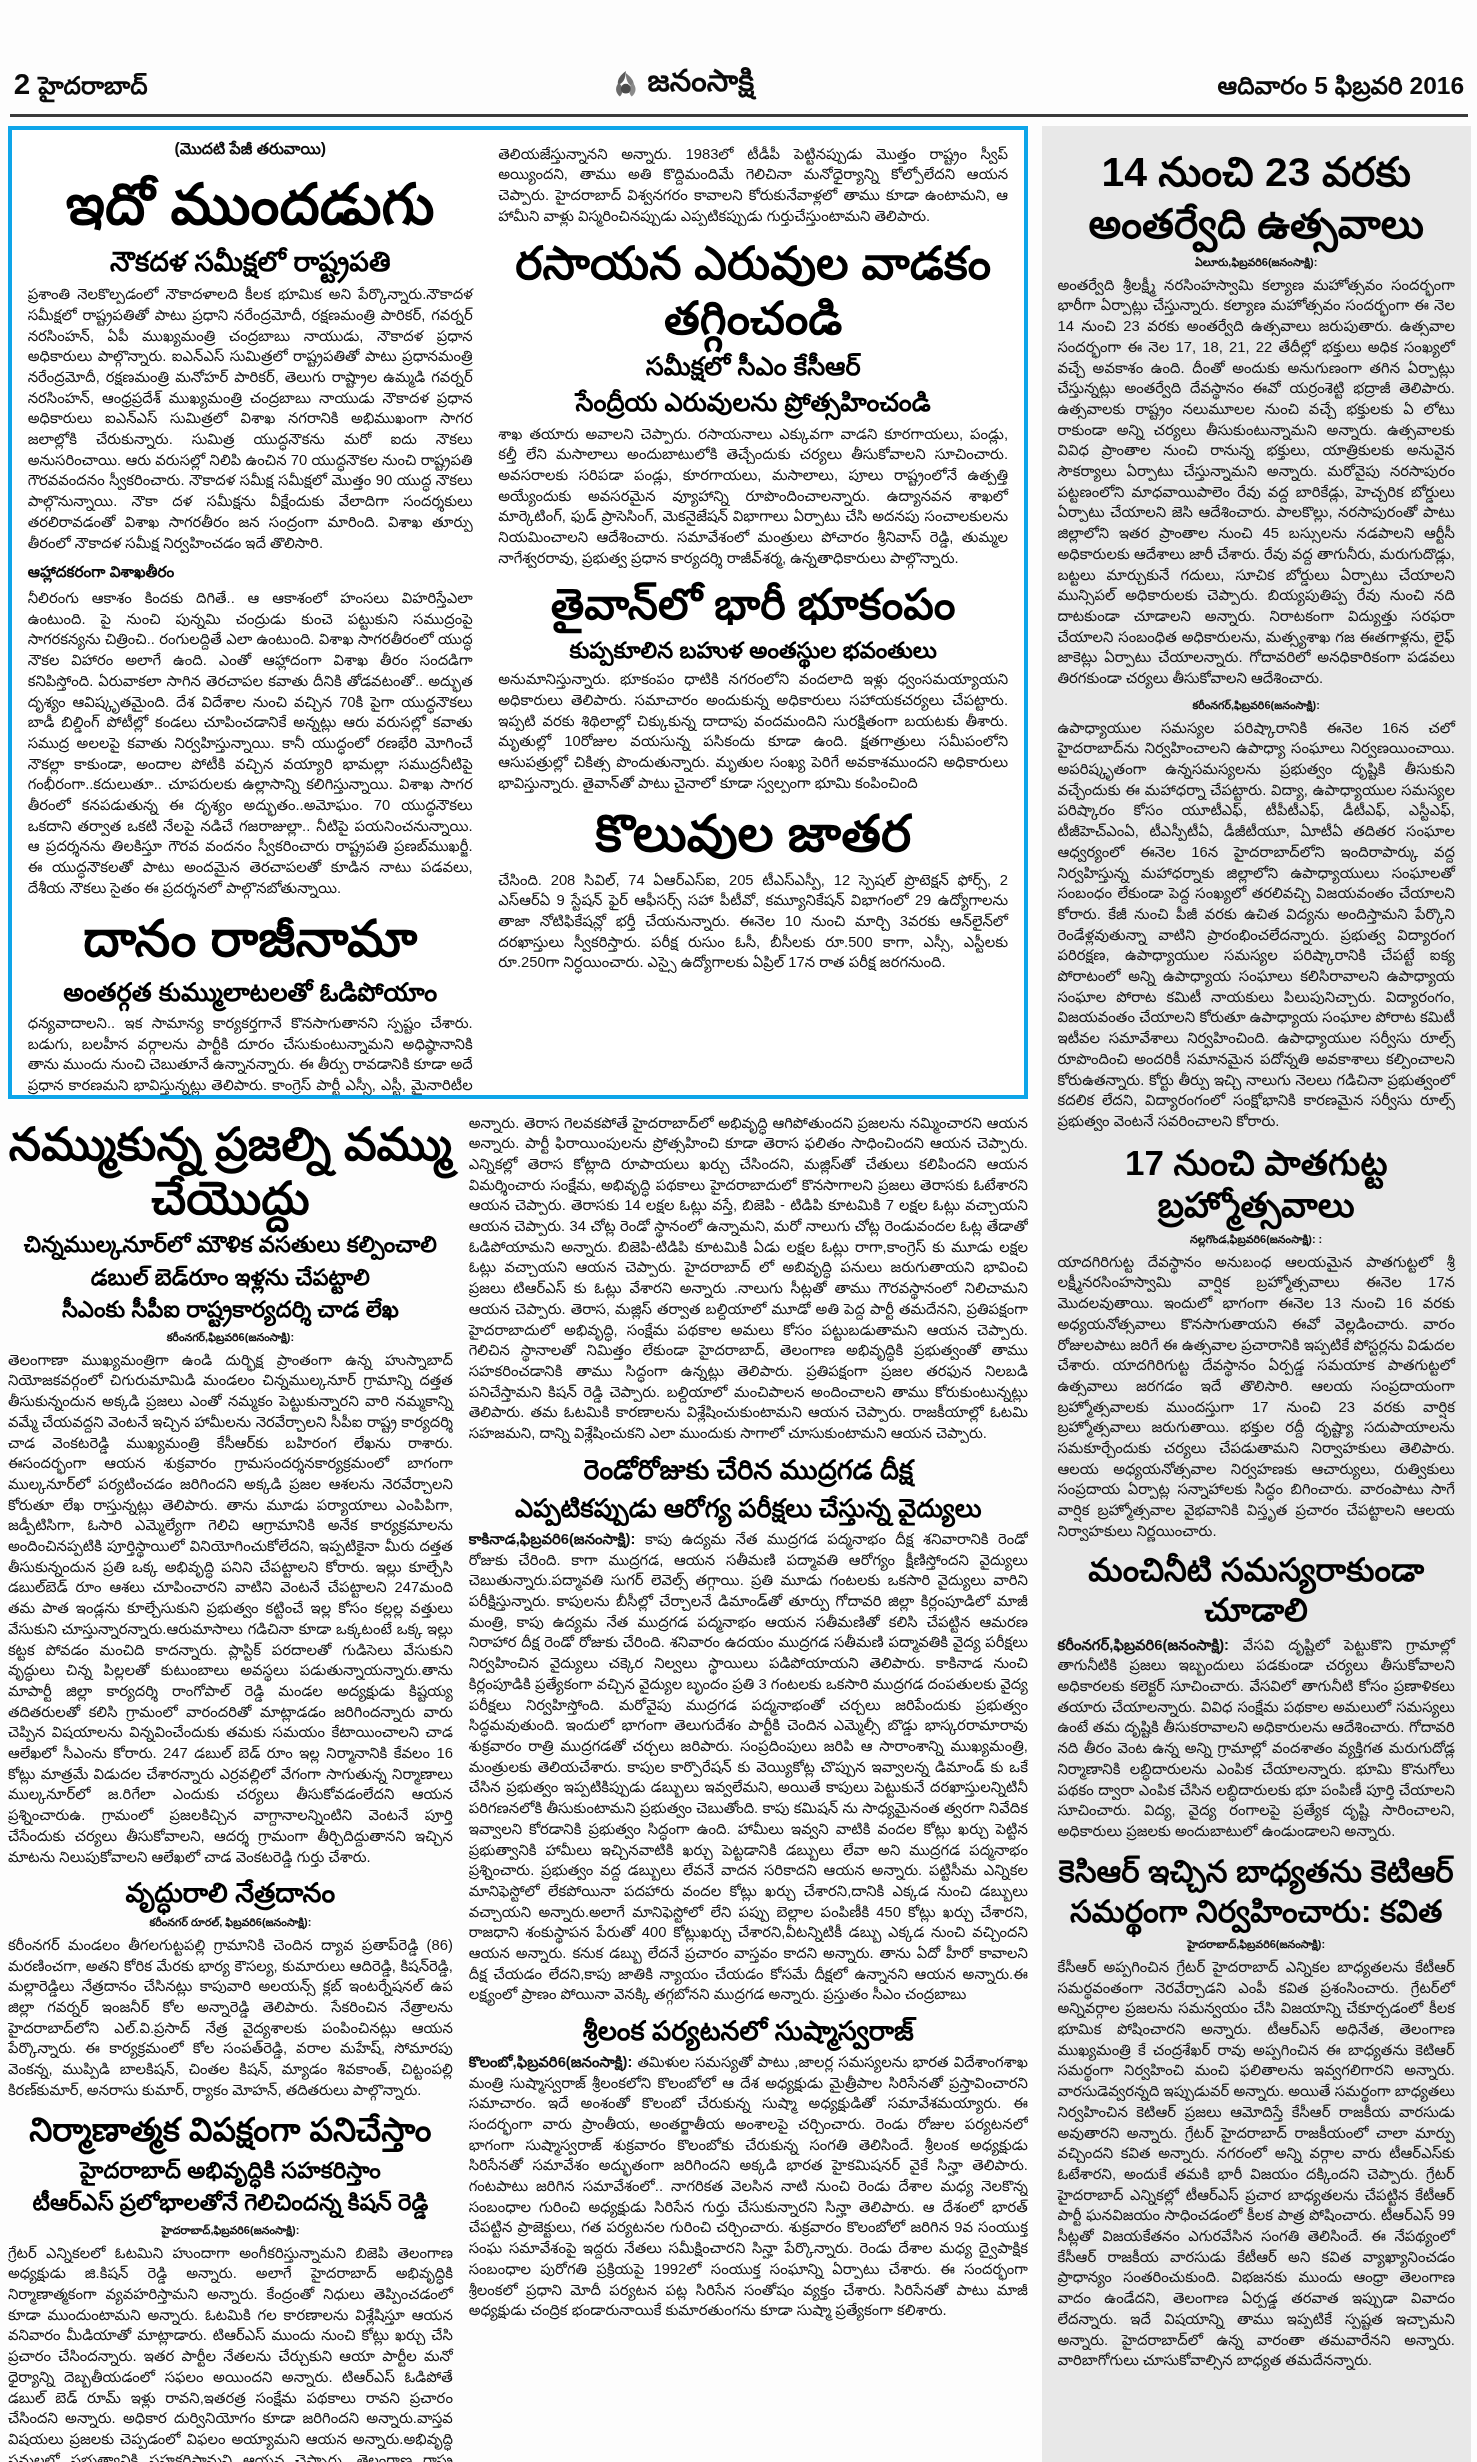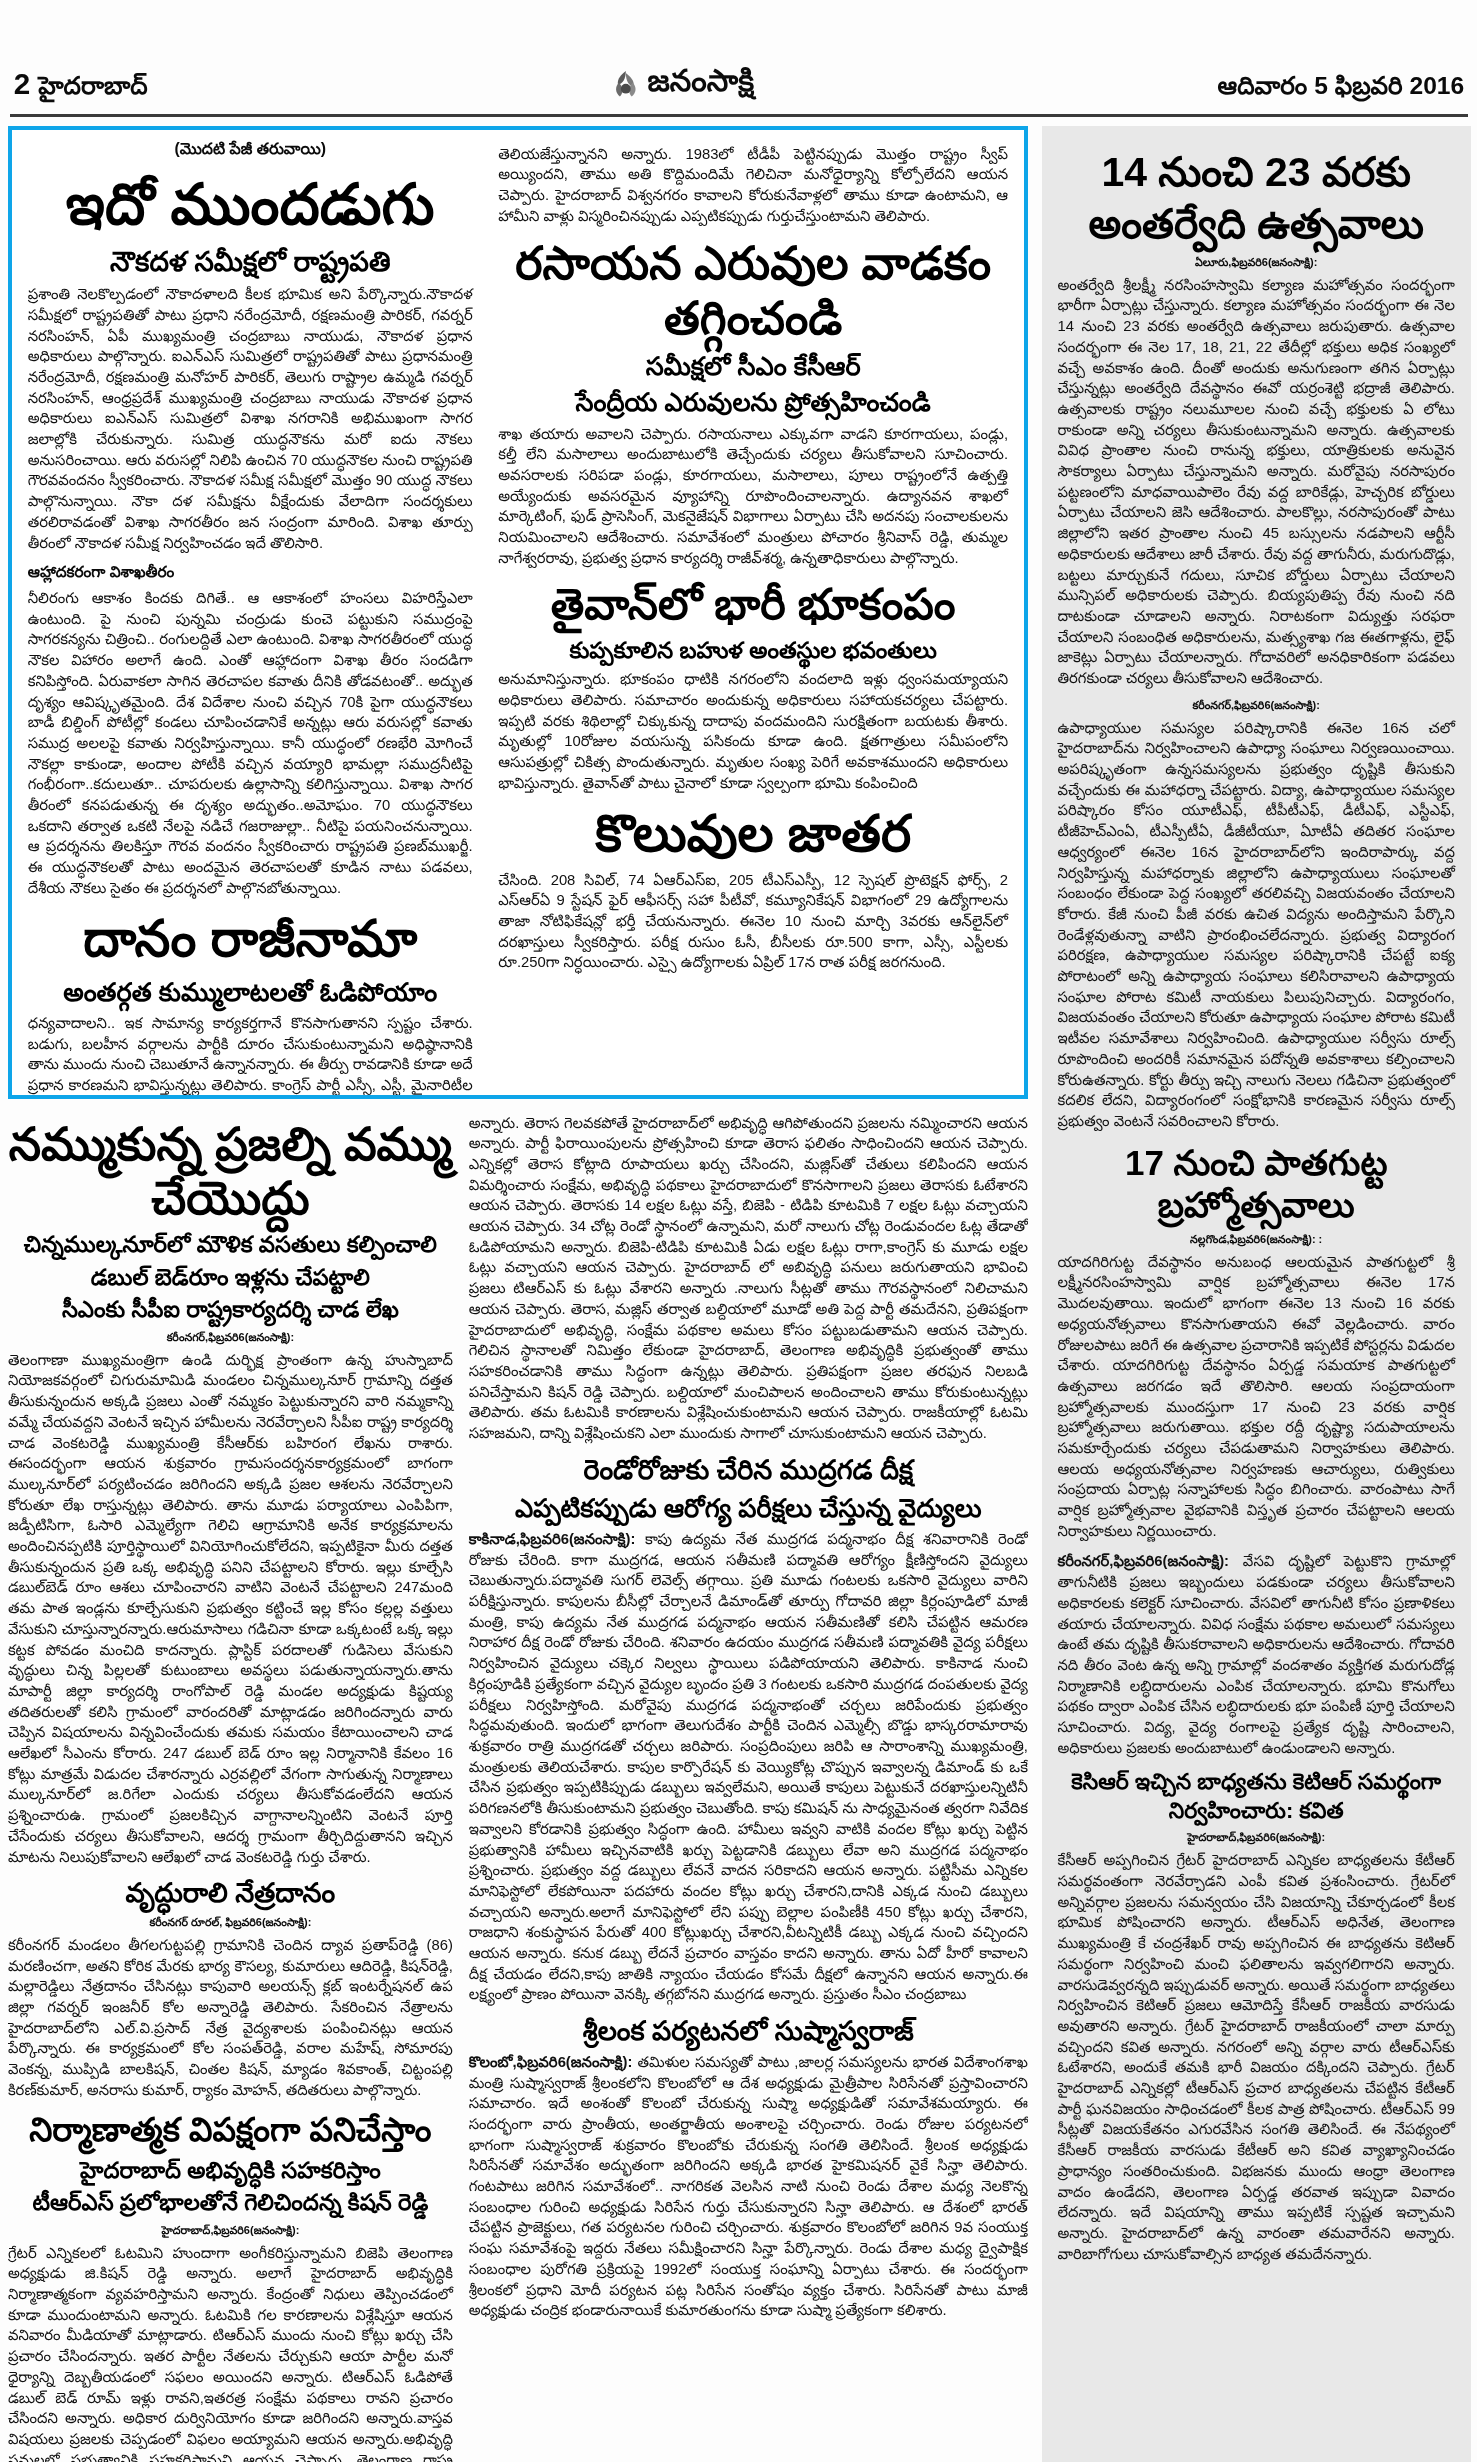--- a/index.html
+++ b/index.html
@@ -46,21 +46,21 @@
   .s30 { font-size:27.6px; }
   .s27 { font-size:25.6px; }
   .s24 { font-size:22.7px; }
   .dl { text-align:center; font-weight:bold; font-size:11px; margin:5.9px 0 3.9px; }
   .dli { font-weight:bold; }
   
   .r1 { font-size:41px; line-height:1.25; }
   .r2 { font-size:28.6px; }
   .r3 { font-size:35px; }
   .r4 { font-size:32.5px; }
-  .r5 { font-size:22px; line-height:1.3;text-align:center; }
+  .r5 { font-size:31px; line-height:1.3;text-align:center; }
   .leaf { width:29.6px; height:31.5px; flex:none; }
 </style>
 </head>
 <body>
 
 <div class="page">
 
   <header class="hdr">
     <div class="hdr-left">
       <span class="pgnum">2</span>
@@ -157,20 +157,21 @@
         <p class="body">ఉపాధ్యాయుల సమస్యల పరిష్కారానికి ఈనెల 16న చలో హైదరాబాద్‌ను నిర్వహించాలని ఉపాధ్యా సంఘాలు నిర్వణయించాయి. అపరిష్కృతంగా ఉన్నసమస్యలను ప్రభుత్వం దృష్టికి తీసుకుని వచ్చేందుకు ఈ మహాధర్నా చేపట్టారు. విద్యా, ఉపాధ్యాయుల సమస్యల పరిష్కారం కోసం యూటీఎఫ్, టీపీటీఎఫ్, డీటీఎఫ్, ఎస్టీఎఫ్, టీజీహెచ్ఎంఏ, టీఎస్పీటీఏ, డీజీటీయూ, ఏూటీఏ తదితర సంఘాల ఆధ్వర్యంలో ఈనెల 16న హైదరాబాద్‌లోని ఇందిరాపార్కు వద్ద నిర్వహిస్తున్న మహాధర్నాకు జిల్లాలోని ఉపాధ్యాయులు సంఘాలతో సంబంధం లేకుండా పెద్ద సంఖ్యలో తరలివచ్చి విజయవంతం చేయాలని కోరారు. కేజీ నుంచి పీజీ వరకు ఉచిత విద్యను అందిస్తామని పేర్కొని రెండేళ్లవుతున్నా వాటిని ప్రారంభించలేదన్నారు. ప్రభుత్వ విద్యారంగ పరిరక్షణ, ఉపాధ్యాయుల సమస్యల పరిష్కారానికి చేపట్టే ఐక్య పోరాటంలో అన్ని ఉపాధ్యాయ సంఘాలు కలిసిరావాలని ఉపాధ్యాయ సంఘాల పోరాట కమిటీ నాయకులు పిలుపునిచ్చారు. విద్యారంగం, విజయవంతం చేయాలని కోరుతూ ఉపాధ్యాయ సంఘాల పోరాట కమిటీ ఇటీవల సమావేశాలు నిర్వహించింది. ఉపాధ్యాయుల సర్వీసు రూల్స్ రూపొందించి అందరికీ సమానమైన పదోన్నతి అవకాశాలు కల్పించాలని కోరుఉతన్నారు. కోర్టు తీర్పు ఇచ్చి నాలుగు నెలలు గడిచినా ప్రభుత్వంలో కదలిక లేదని, విద్యారంగంలో సంక్షోభానికి కారణమైన సర్వీసు రూల్స్ ప్రభుత్వం వెంటనే సవరించాలని కోరారు.</p>
       </article>
 
       <article>
         <h1 class="hl r3">17 నుంచి పాతగుట్ట బ్రహ్మోత్సవాలు</h1>
         <div class="dl">నల్లగొండ,ఫిబ్రవరి6(జనంసాక్షి): :</div>
         <p class="body">యాదగిరిగుట్ట దేవస్థానం అనుబంధ ఆలయమైన పాతగుట్టలో శ్రీ లక్ష్మీనరసింహస్వామి వార్షిక బ్రహ్మోత్సవాలు ఈనెల 17న మొదలవుతాయి. ఇందులో భాగంగా ఈనెల 13 నుంచి 16 వరకు అధ్యయనోత్సవాలు కొనసాగుతాయని ఈవో వెల్లడించారు. వారం రోజులపాటు జరిగే ఈ ఉత్సవాల ప్రచారానికి ఇప్పటికే పోస్టర్లను విడుదల చేశారు. యాదగిరిగుట్ట దేవస్థానం ఏర్పడ్డ సమయాక పాతగుట్టలో ఉత్సవాలు జరగడం ఇదే తొలిసారి. ఆలయ సంప్రదాయంగా బ్రహ్మోత్సవాలకు ముందస్తుగా 17 నుంచి 23 వరకు వార్షిక బ్రహ్మోత్సవాలు జరుగుతాయి. భక్తుల రద్దీ దృష్ట్యా సదుపాయాలను సమకూర్చేందుకు చర్యలు చేపడుతామని నిర్వాహకులు తెలిపారు. ఆలయ అధ్యయనోత్సవాల నిర్వహణకు ఆచార్యులు, రుత్వికులు సంప్రదాయ ఏర్పాట్ల సన్నాహాలకు సిద్ధం బిగించారు. వారంపాటు సాగే వార్షిక బ్రహ్మోత్సవాల వైభవానికి విస్తృత ప్రచారం చేపట్టాలని ఆలయ నిర్వాహకులు నిర్ణయించారు.</p>
       </article>
 
       <article>
+        <h1 class="hl r4">మంచినీటి సమస్యరాకుండా చూడాలి</h1>
         <p class="body"><b class="dli">కరీంనగర్,ఫిబ్రవరి6(జనంసాక్షి):</b> <span>వేసవి దృష్టిలో పెట్టుకొని గ్రామాల్లో తాగునీటికి ప్రజలు ఇబ్బందులు పడకుండా చర్యలు తీసుకోవాలని అధికారలకు కలెక్టర్ సూచించారు. వేసవిలో తాగునీటి కోసం ప్రణాళికలు తయారు చేయాలన్నారు. వివిధ సంక్షేమ పథకాల అమలులో సమస్యలు ఉంటే తమ దృష్టికి తీసుకరావాలని అధికారులను ఆదేశించారు. గోదావరి నది తీరం వెంట ఉన్న అన్ని గ్రామాల్లో వందశాతం వ్యక్తిగత మరుగుదోడ్ల నిర్మాణానికి లబ్ధిదారులను ఎంపిక చేయాలన్నారు. భూమి కొనుగోలు పథకం ద్వారా ఎంపిక చేసిన లబ్ధిదారులకు భూ పంపిణీ పూర్తి చేయాలని సూచించారు. విద్య, వైద్య రంగాలపై ప్రత్యేక దృష్టి సారించాలని, అధికారులు ప్రజలకు అందుబాటులో ఉండుండాలని అన్నారు.</span></p>
       </article>
 
       <article>
         <h1 class="hl r5">కెసిఆర్ ఇచ్చిన బాధ్యతను కెటిఆర్ సమర్థంగా నిర్వహించారు: కవిత</h1>
         <div class="dl">హైదరాబాద్,ఫిబ్రవరి6(జనంసాక్షి):</div>
         <p class="body">కేసీఆర్ అప్పగించిన గ్రేటర్ హైదరాబాద్ ఎన్నికల బాధ్యతలను కేటీఆర్ సమర్థవంతంగా నెరవేర్చాడని ఎంపీ కవిత ప్రశంసించారు. గ్రేటర్‌లో అన్నివర్గాల ప్రజలను సమన్వయం చేసి విజయాన్ని చేకూర్చడంలో కీలక భూమిక పోషించారని అన్నారు. టీఆర్ఎస్ అధినేత, తెలంగాణ ముఖ్యమంత్రి కే చంద్రశేఖర్ రావు అప్పగించిన ఈ బాధ్యతను కెటిఆర్ సమర్థంగా నిర్వహించి మంచి ఫలితాలను ఇవ్వగలిగారని అన్నారు. వారసుడెవ్వరన్నది ఇప్పుడువర్ అన్నారు. అయితే సమర్థంగా బాధ్యతలు నిర్వహించిన కెటిఆర్ ప్రజలు ఆమోదిస్తే కేసీఆర్ రాజకీయ వారసుడు అవుతారని అన్నారు. గ్రేటర్ హైదరాబాద్ రాజకీయంలో చాలా మార్పు వచ్చిందని కవిత అన్నారు. నగరంలో అన్ని వర్గాల వారు టీఆర్ఎస్‌కు ఓటేశారని, అందుకే తమకి భారీ విజయం దక్కిందని చెప్పారు. గ్రేటర్ హైదరాబాద్ ఎన్నికల్లో టీఆర్ఎస్ ప్రచార బాధ్యతలను చేపట్టిన కేటీఆర్ పార్టీ ఘనవిజయం సాధించడంలో కీలక పాత్ర పోషించారు. టీఆర్ఎస్ 99 సీట్లతో విజయకేతనం ఎగురవేసిన సంగతి తెలిసిందే. ఈ నేపథ్యంలో కేసీఆర్ రాజకీయ వారసుడు కేటీఆర్ అని కవిత వ్యాఖ్యానించడం ప్రాధాన్యం సంతరించుకుంది. విభజనకు ముందు ఆంధ్రా తెలంగాణ వాదం ఉండేదని, తెలంగాణ ఏర్పడ్డ తరవాత ఇప్పుడా వివాదం లేదన్నారు. ఇదే విషయాన్ని తాము ఇప్పటికే స్పష్టత ఇచ్చామని అన్నారు. హైదరాబాద్‌లో ఉన్న వారంతా తమవారేనని అన్నారు. వారిబాగోగులు చూసుకోవాల్సిన బాధ్యత తమదేనన్నారు.</p>
       </article>
 
     </aside>

